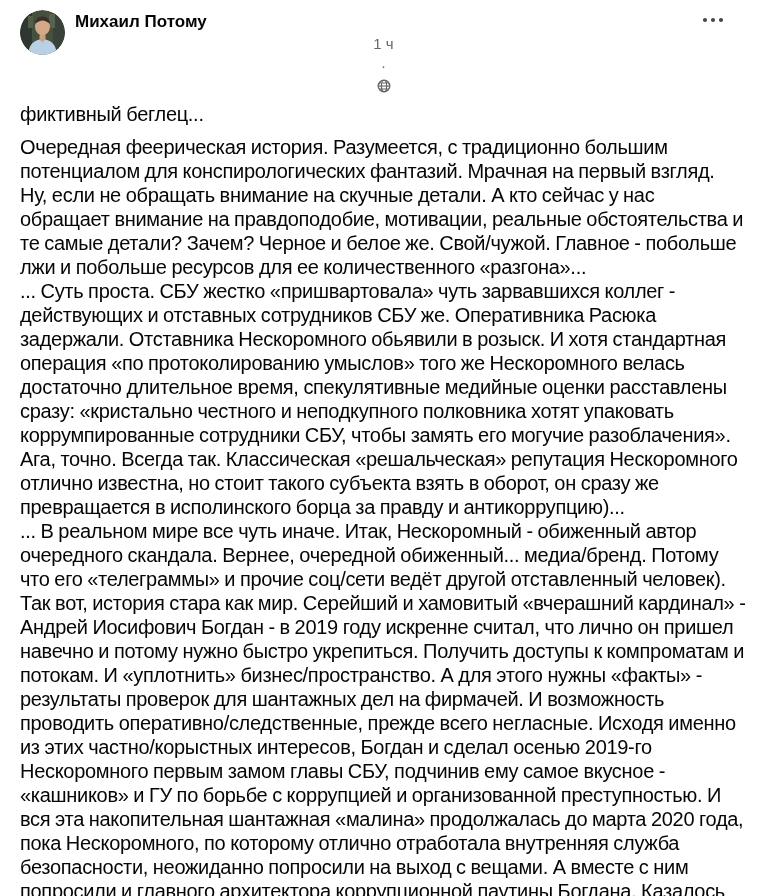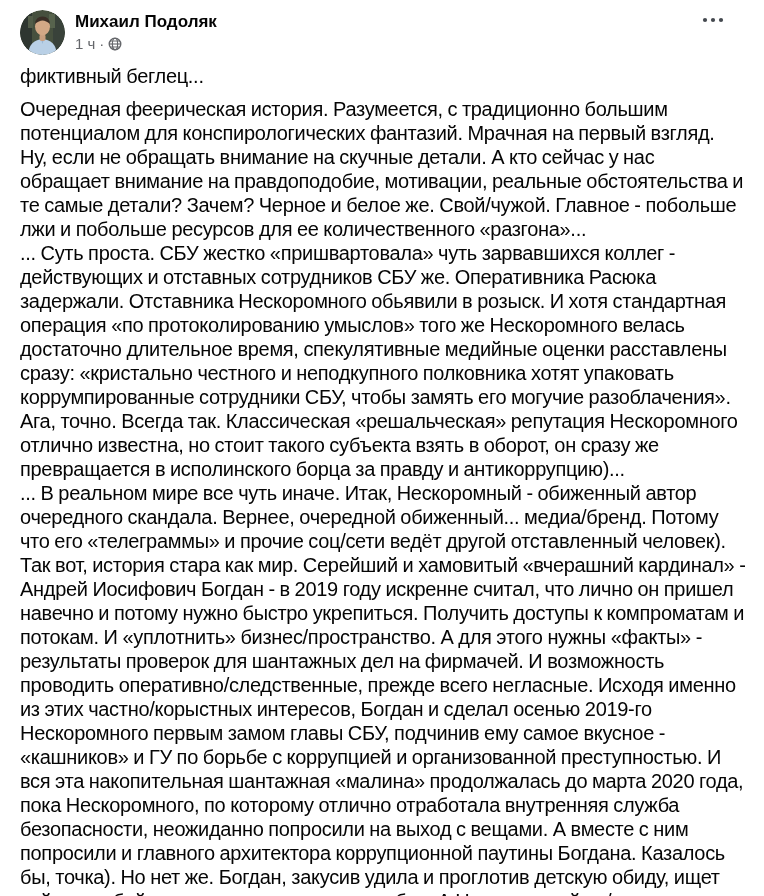--- a/index.html
+++ b/index.html
@@ -39,20 +39,21 @@
     cursor: pointer;
   }
   .post-meta {
     display: flex;
     align-items: center;
     gap: 4px;
     margin-top: 3px;
     font-size: 15px;
     color: #65676b;
     line-height: 18px;
+    flex-direction: column;
   }
   .meta-sep { font-size: 15px; color: #65676b; }
   .globe-icon svg { display: block; width: 14px; height: 14px; }
   .menu-button {
     flex: 0 0 auto;
     border: none;
     background: transparent;
     color: #44494f;
     padding: 6px 10px;
     margin-right: 14px;
@@ -102,21 +103,21 @@
           <rect x="19.5" y="24" width="6" height="7" rx="2.5" fill="#c99f7f"></rect>
 
           <ellipse cx="22.5" cy="16.5" rx="7.5" ry="9" fill="#d3a886"></ellipse>
 
           <path d="M15 14 Q15.5 6.5 22.5 6.5 Q29.5 6.5 30 14 Q26 10.5 22.5 10.5 Q19 10.5 15 14 Z" fill="#3a2e26"></path>
         </g>
       </svg>
     </div>
 
     <div class="header-info">
-      <div class="author-name">Михаил Подоляк</div>
+      <div class="author-name">Михаил Потому</div>
       <div class="post-meta">
         <span>1 ч</span>
         <span class="meta-sep">·</span>
         <span class="globe-icon">
           <svg viewBox="0 0 16 16" xmlns="http://www.w3.org/2000/svg">
             <circle cx="8" cy="8" r="6.6" fill="none" stroke="#65676b" stroke-width="1.6"></circle>
             <ellipse cx="8" cy="8" rx="3" ry="6.6" fill="none" stroke="#65676b" stroke-width="1.3"></ellipse>
             <line x1="1.4" y1="8" x2="14.6" y2="8" stroke="#65676b" stroke-width="1.3"></line>
             <line x1="2.2" y1="4.6" x2="13.8" y2="4.6" stroke="#65676b" stroke-width="1.1"></line>
             <line x1="2.2" y1="11.4" x2="13.8" y2="11.4" stroke="#65676b" stroke-width="1.1"></line>

